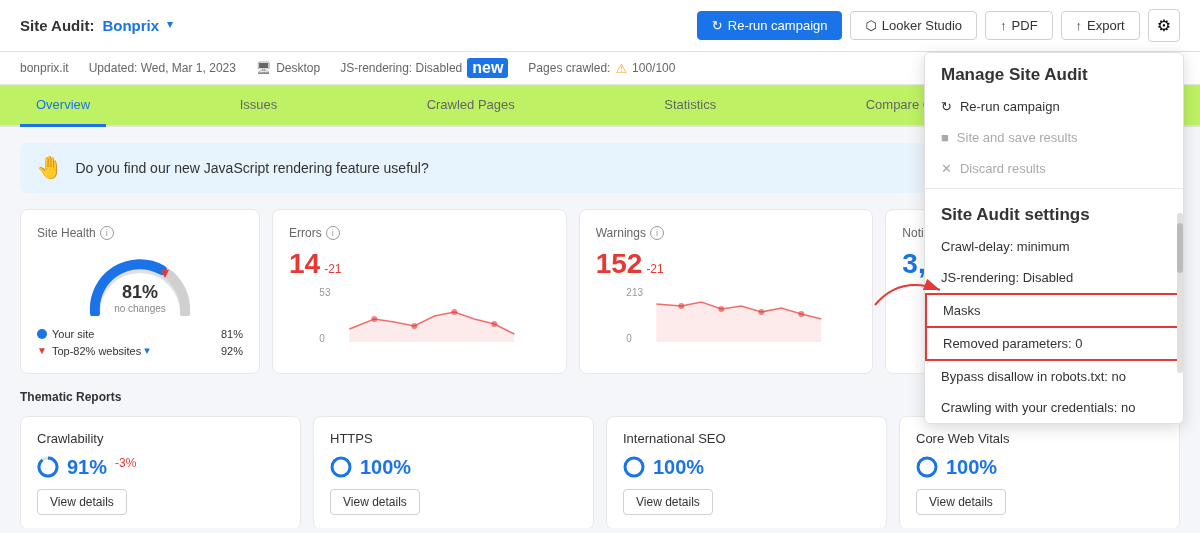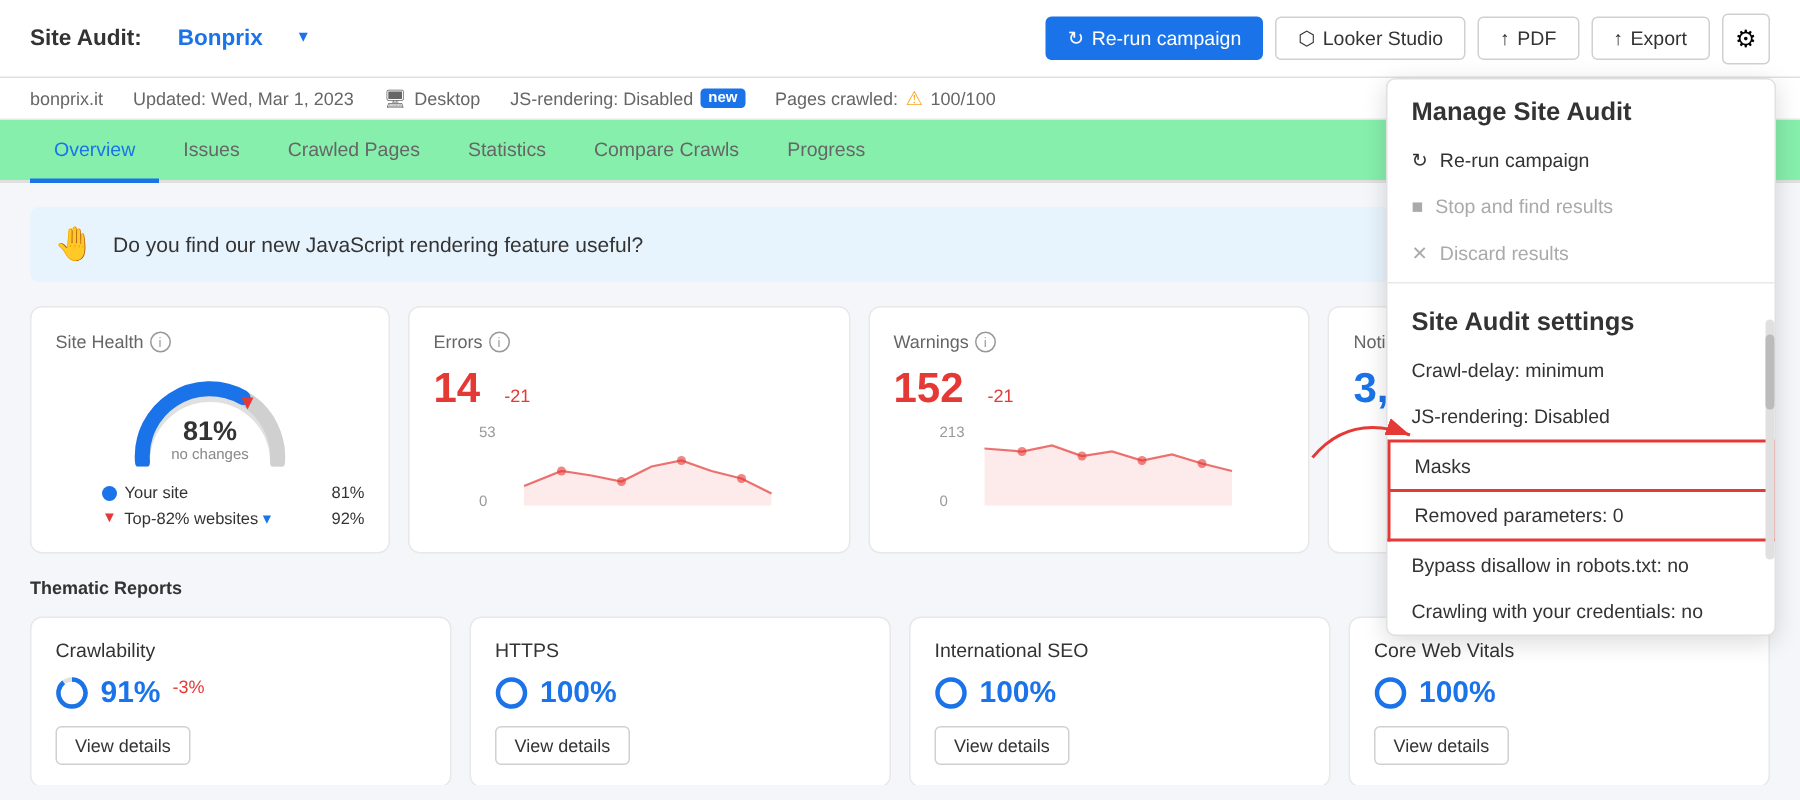--- a/index.html
+++ b/index.html
@@ -1,36 +1,36 @@
 <!DOCTYPE html>
 <html><head>
   <meta charset="utf-8">
   <style>
     * { box-sizing: border-box; margin: 0; padding: 0; }
     body { font-family: -apple-system, BlinkMacSystemFont, 'Segoe UI', Arial, sans-serif; font-size: 13px; color: #333; background: #f5f6fa; overflow: hidden; }
 
     
     .header { background: #fff; border-bottom: 1px solid #e0e0e0; padding: 0 20px; display: flex; align-items: center; justify-content: space-between; height: 52px; }
-    .header-left { display: flex; align-items: flex-start; gap: 24px; }
+    .header-left { display: flex; align-items: flex-start; gap: 8px; }
     .site-audit-label { font-size: 15px; font-weight: 600; color: #333; }
     .site-name { font-size: 15px; font-weight: 600; color: #1a73e8; cursor: pointer; }
     .site-name-arrow { color: #1a73e8; font-size: 12px; }
     .header-right { display: flex; align-items: center; gap: 8px; }
     .btn { display: flex; align-items: center; gap: 5px; padding: 6px 14px; border-radius: 4px; cursor: pointer; font-size: 13px; font-weight: 500; border: 1px solid #d0d0d0; background: #fff; color: #333; }
     .btn-primary { background: #1a73e8; color: #fff; border-color: #1a73e8; }
     .gear-btn { padding: 6px 8px; border: 1px solid #d0d0d0; border-radius: 4px; background: #fff; cursor: pointer; display: flex; align-items: center; }
 
     
     .subheader { background: #fff; padding: 6px 20px; border-bottom: 1px solid #e8e8e8; display: flex; align-items: center; gap: 20px; font-size: 12px; color: #666; }
     .subheader-item { display: flex; align-items: center; gap: 5px; }
-    .badge-new { background: #1a73e8; color: #fff; font-size: 10px; padding: 1px 5px; border-radius: 3px; font-weight: 600; }
+    .badge-new { background: #1a73e8; color: #fff; font-size: 16px; padding: 1px 5px; border-radius: 3px; font-weight: 600; }
     .warning-icon { color: #f5a623; font-size: 13px; }
 
     
-    .nav-tabs { background: #86efac; padding: 0 20px; border-bottom: 2px solid #e0e0e0; display: flex; gap: 0; }
+    .nav-tabs { background: #bef264; padding: 0 20px; border-bottom: 2px solid #e0e0e0; display: flex; gap: 0; justify-content: space-between; }
     .nav-tab { padding: 12px 16px; font-size: 13px; font-weight: 500; color: #666; cursor: pointer; border-bottom: 3px solid transparent; margin-bottom: -2px; text-decoration: none; }
     .nav-tab.active { color: #1a73e8; border-bottom: 3px solid #1a73e8; }
 
     
     .main { padding: 16px 20px; overflow: auto; height: calc(533px - 52px - 36px - 44px); }
 
     
     .banner { background: #e8f4fd; border-radius: 6px; padding: 12px 16px; display: flex; align-items: center; gap: 12px; margin-bottom: 16px; }
     .banner-icon { font-size: 22px; }
     .banner-text { flex: 1; font-size: 14px; color: #333; }
@@ -40,26 +40,26 @@
     .banner-actions { display: flex; align-items: center; }
 
     
     .stats-row { display: grid; grid-template-columns: 240px 1fr 1fr 1fr; gap: 12px; margin-bottom: 16px; }
     .stat-card { background: #fff; border-radius: 8px; padding: 16px; border: 1px solid #e8e8e8; }
     .stat-card-title { font-size: 12px; color: #666; font-weight: 500; display: flex; align-items: center; gap: 4px; margin-bottom: 8px; }
     .info-icon { width: 14px; height: 14px; border-radius: 50%; border: 1px solid #999; display: inline-flex; align-items: center; justify-content: center; font-size: 9px; color: #999; cursor: pointer; }
     .stat-number { font-size: 28px; font-weight: 700; color: #e53935; }
     .stat-number.blue { color: #1a73e8; }
     .stat-change { font-size: 12px; color: #e53935; margin-left: 4px; font-weight: 400; }
-    .stat-number-row { display: flex; align-items: baseline; gap: 12px; }
+    .stat-number-row { display: flex; align-items: baseline; gap: 0; }
 
     
     .site-health-body { display: flex; flex-direction: column; align-items: center; }
     .legend { display: flex; flex-direction: column; gap: 4px; margin-top: 8px; width: 100%; }
-    .legend-item { display: flex; align-items: center; justify-content: space-between; font-size: 11px; margin-left: 31px; }
+    .legend-item { display: flex; align-items: center; justify-content: space-between; font-size: 11px; }
     .legend-dot { width: 10px; height: 10px; border-radius: 50%; display: inline-block; margin-right: 5px; }
     .legend-left { display: flex; align-items: center; }
 
     
     .sparkline-area { height: 60px; margin-top: 4px; }
 
     
     .section-title { font-size: 12px; font-weight: 600; color: #333; margin-bottom: 12px; }
     .thematic-grid { display: grid; grid-template-columns: repeat(4, 1fr); gap: 12px; }
     .thematic-card { background: #fff; border-radius: 8px; padding: 14px 16px; border: 1px solid #e8e8e8; }
@@ -326,21 +326,21 @@
   </div>
 
   <div class="dropdown-menu">
     <div class="dropdown-section-title">Manage Site Audit</div>
     <div class="dropdown-item">
       <span>↻</span>
       <span>Re-run campaign</span>
     </div>
     <div class="dropdown-item disabled">
       <span style="color:#aaa;">■</span>
-      <span>Stop and find results</span>
+      <span>Site and save results</span>
     </div>
     <div class="dropdown-item disabled">
       <span style="color:#aaa;">✕</span>
       <span>Discard results</span>
     </div>
     <hr class="dropdown-divider">
     <div class="dropdown-section-title">Site Audit settings</div>
 
     <div style="position:absolute; right:0; top:160px; width:6px; height:160px; background:#e0e0e0; border-radius:3px;">
       <div style="width:6px; height:50px; background:#bbb; border-radius:3px; margin-top:10px;"></div>

